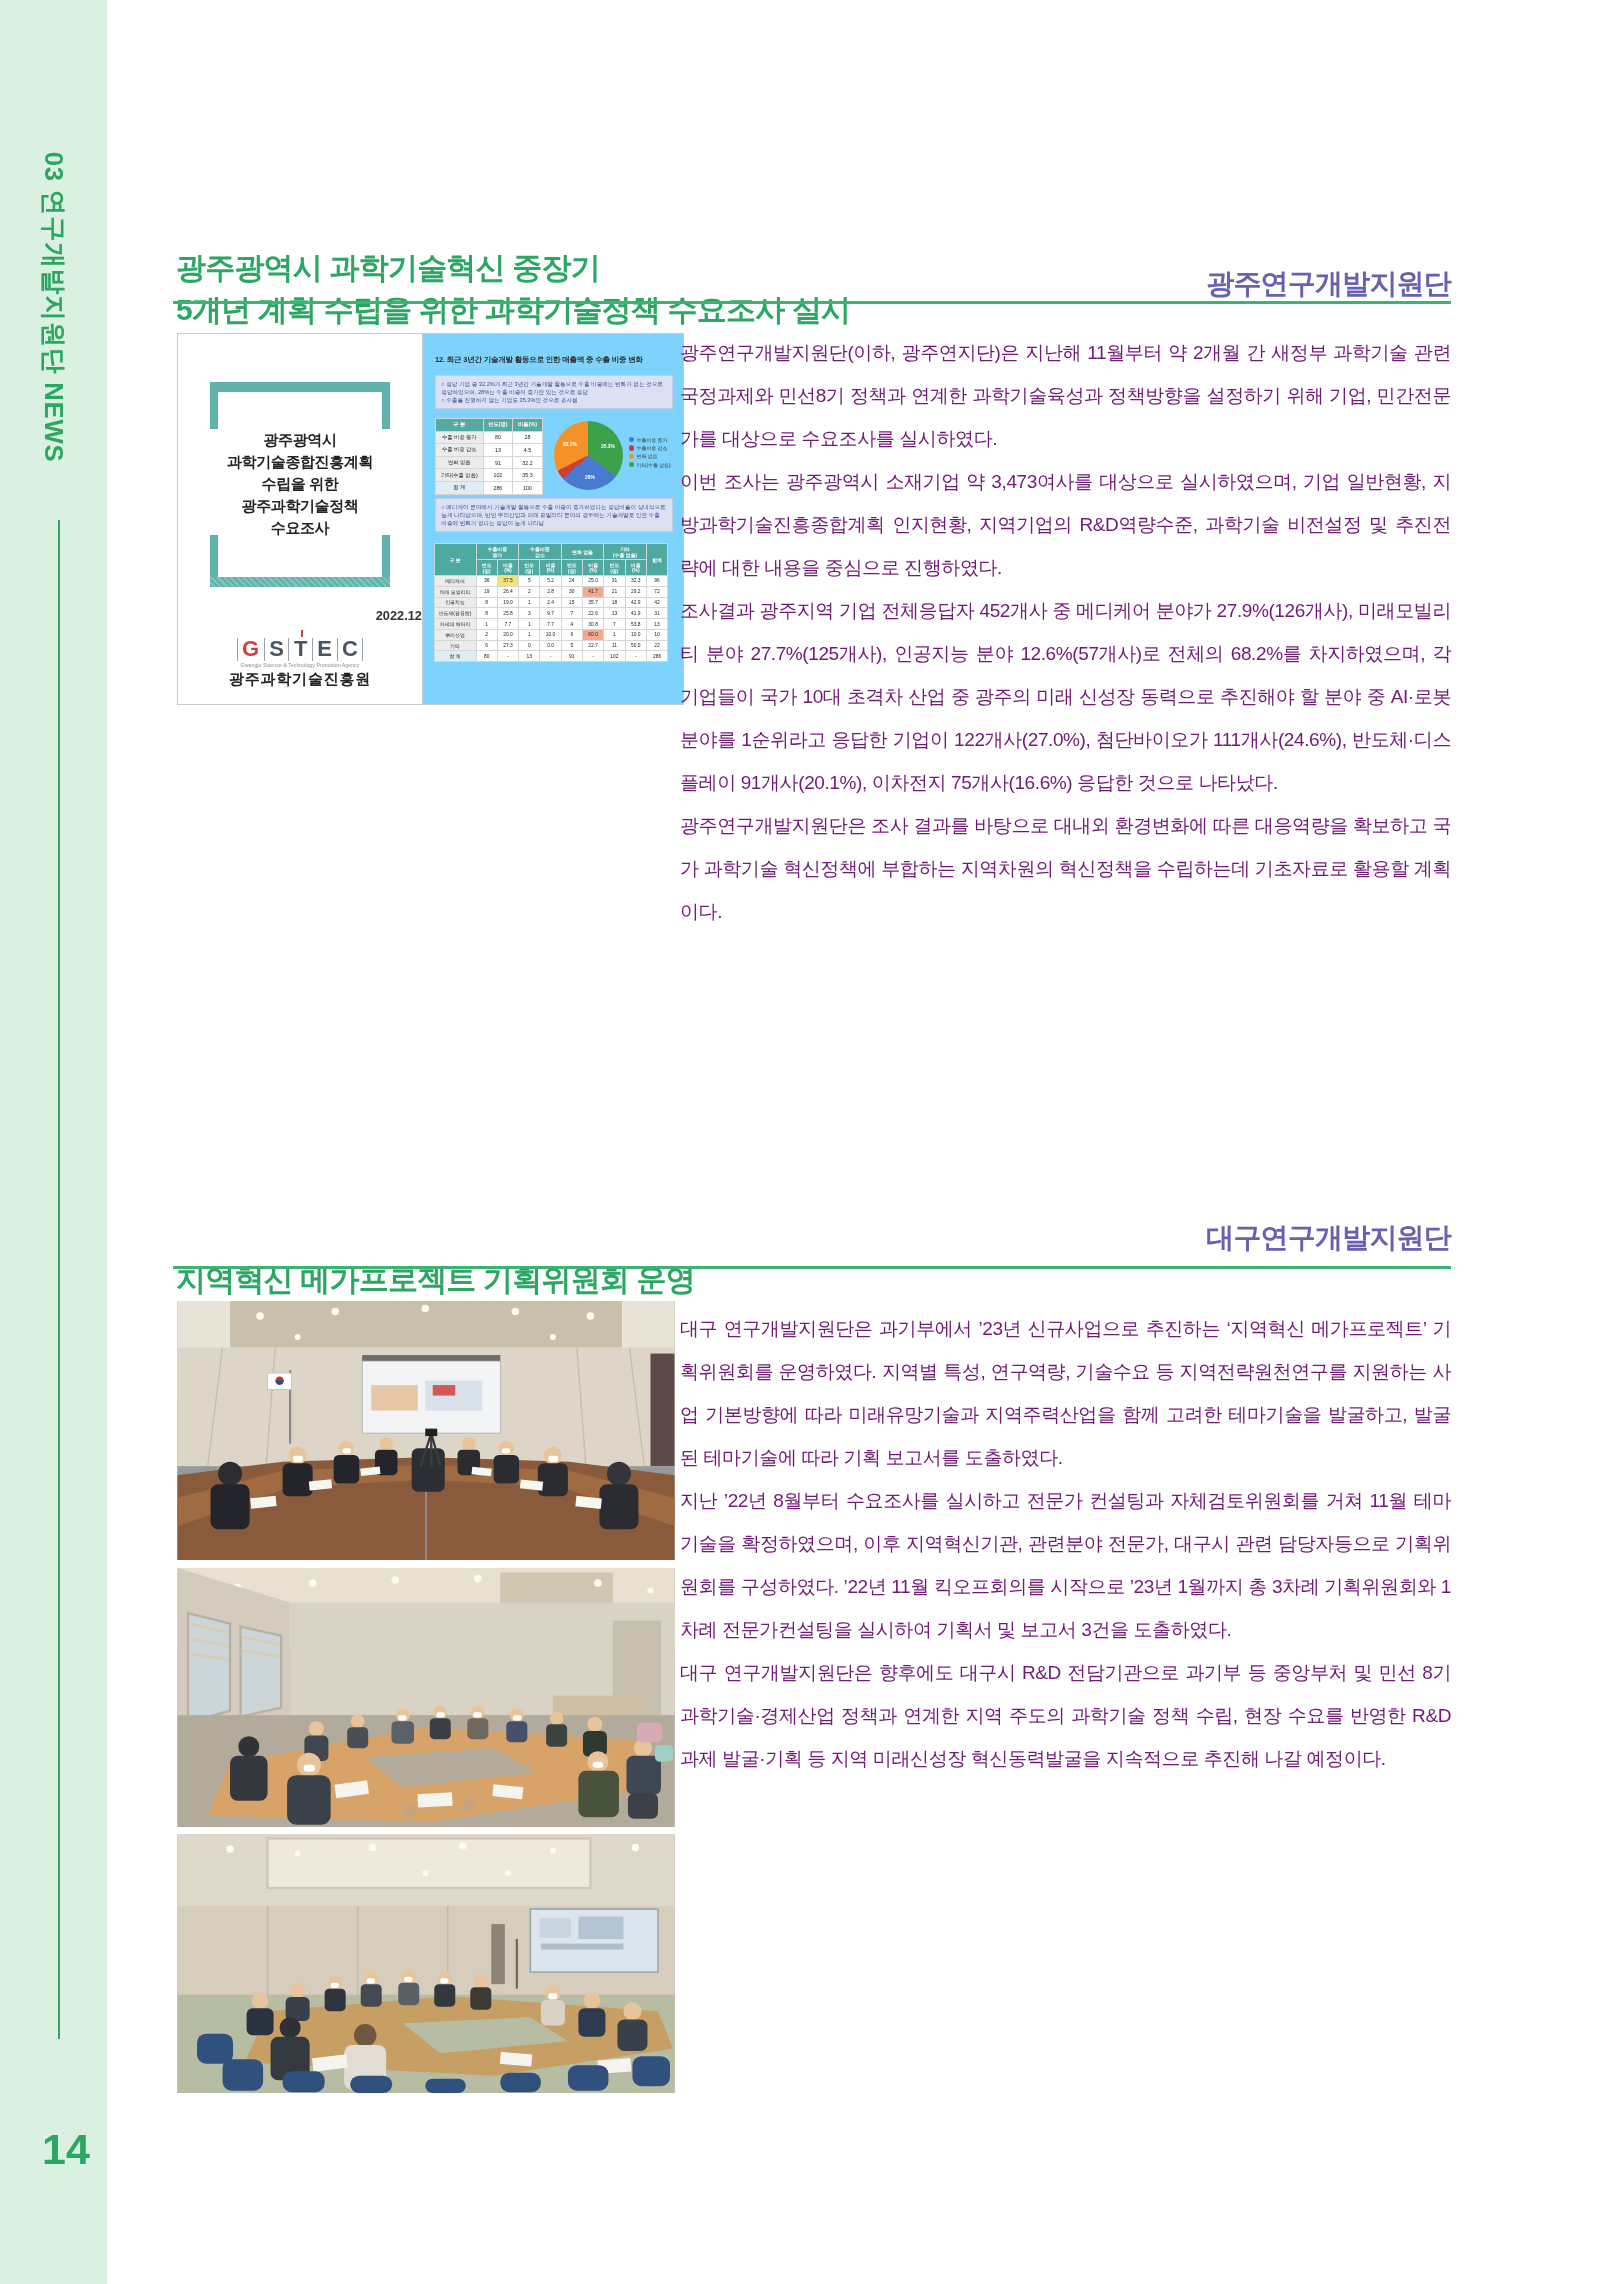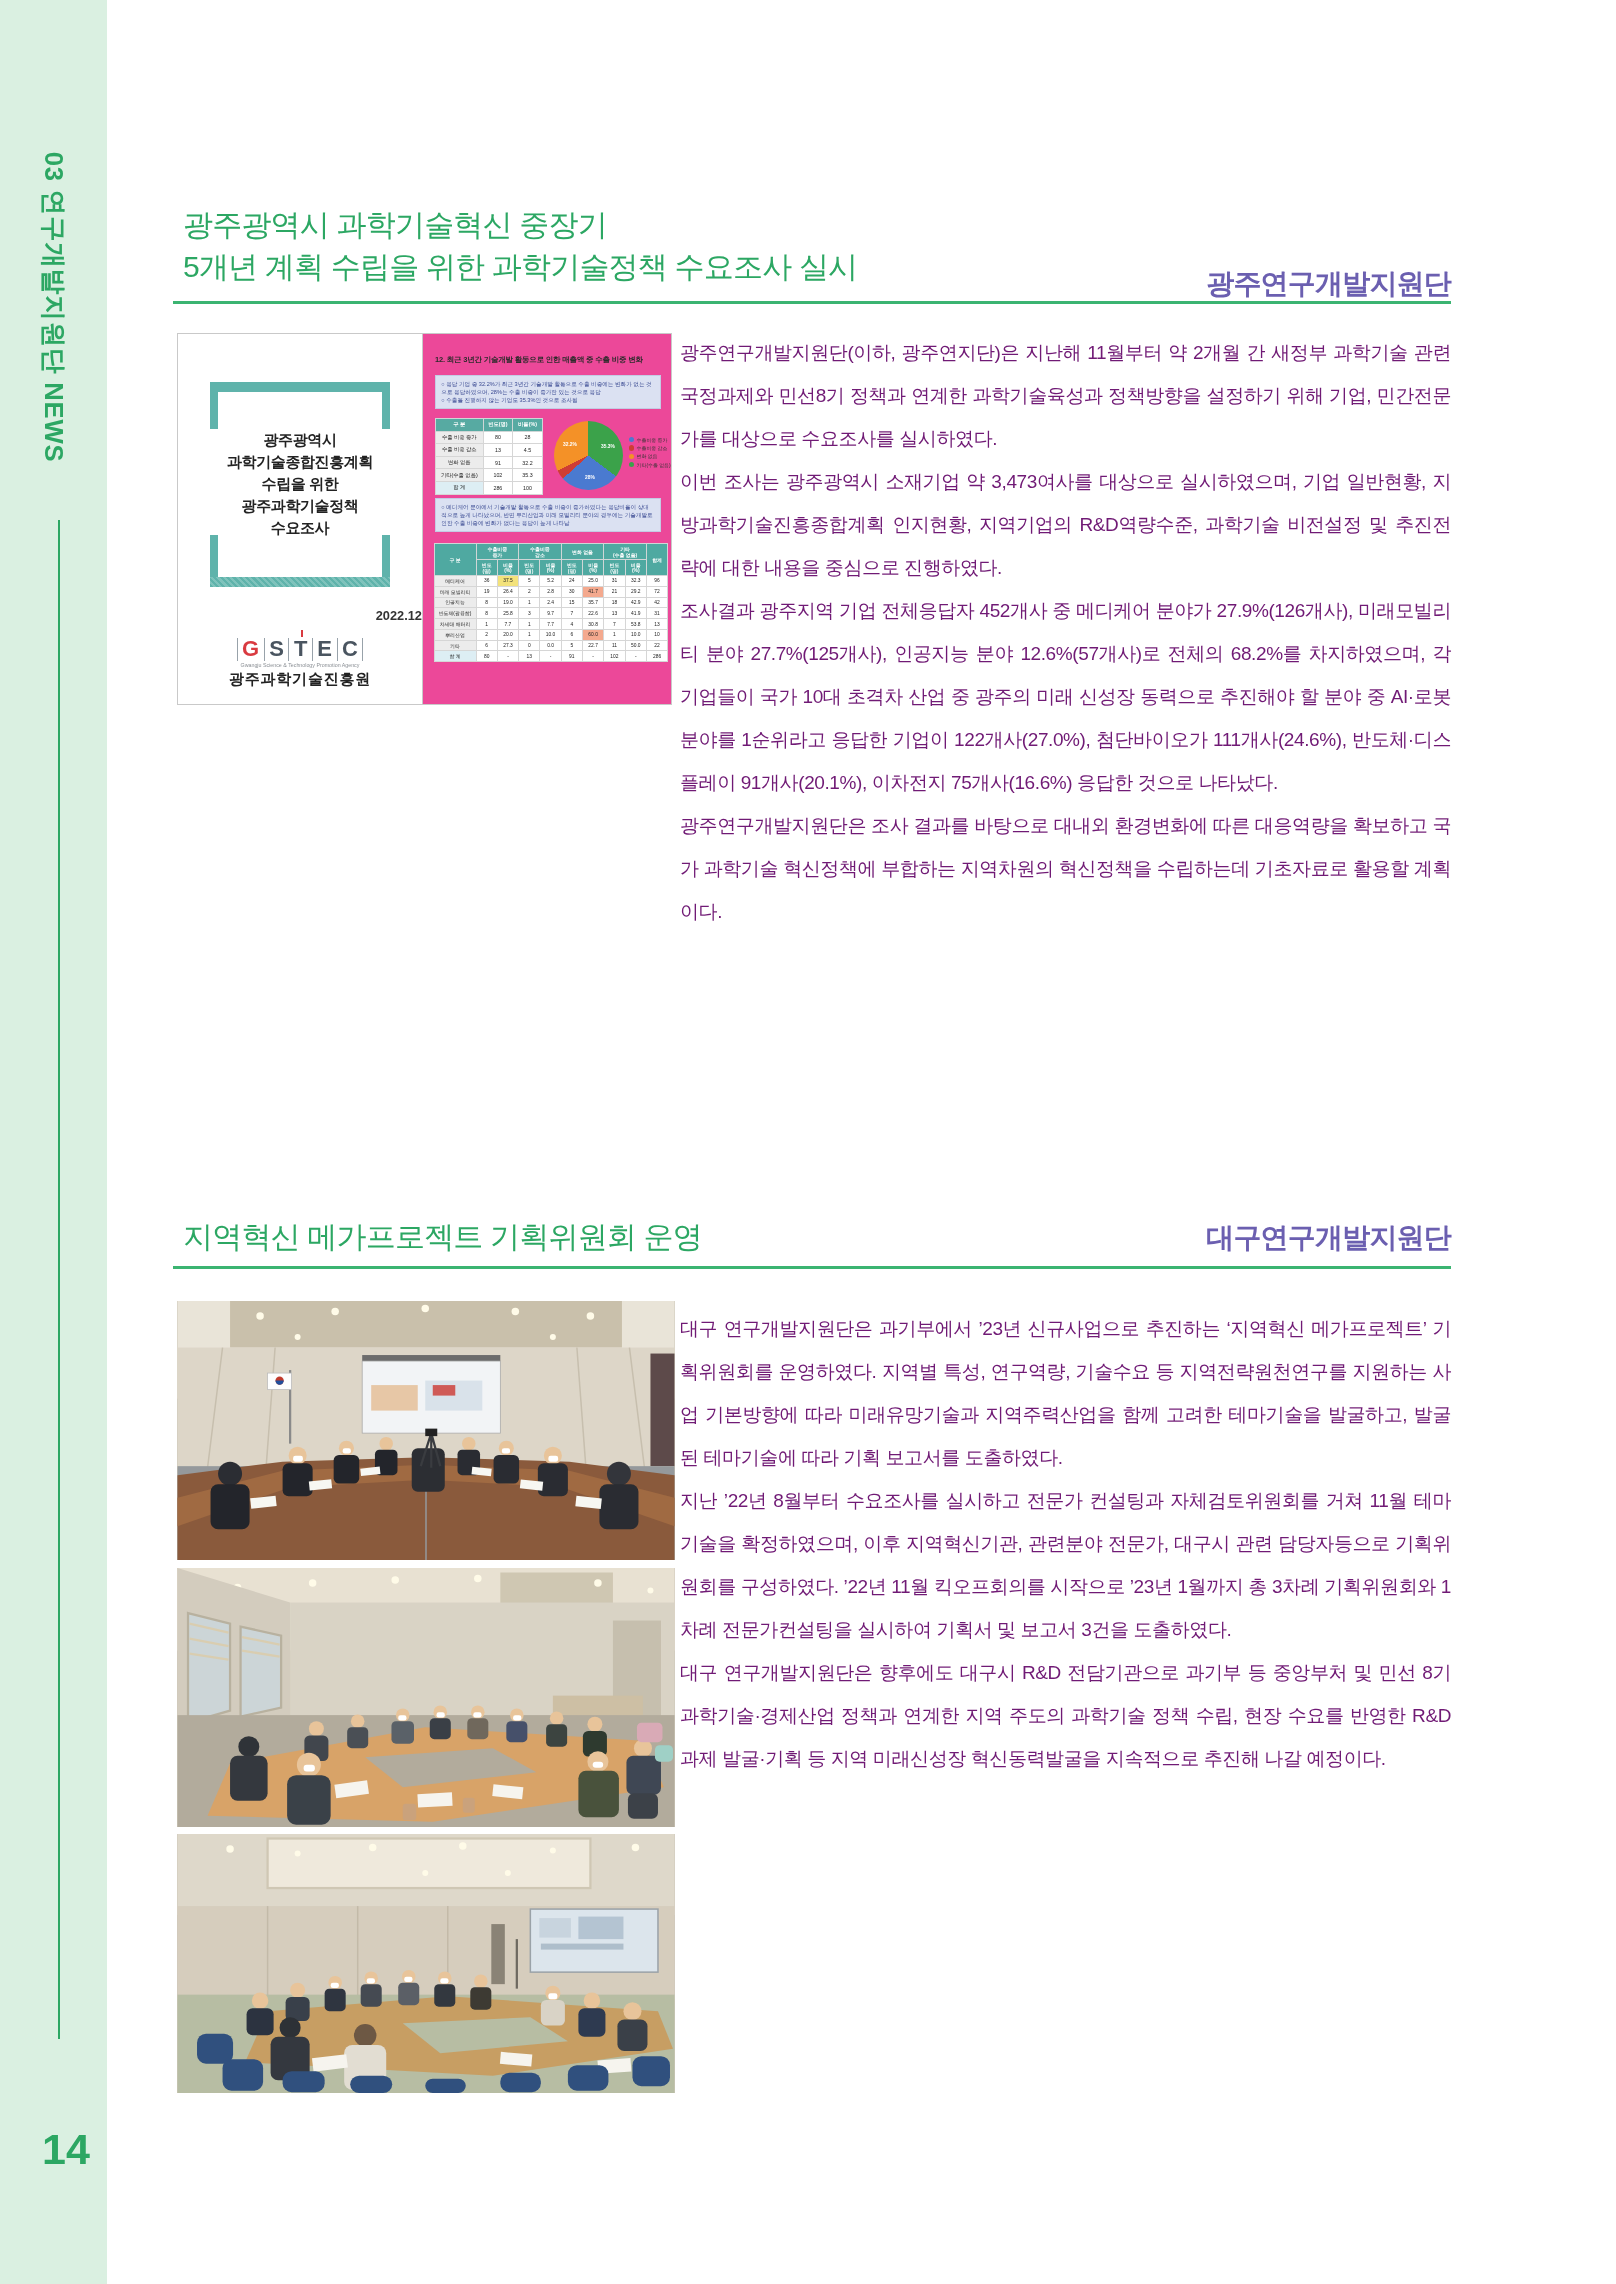--- a/index.html
+++ b/index.html
@@ -11,21 +11,21 @@
   
   .sidebar{position:absolute;left:0;top:0;width:107px;height:2284px;background:#daf0e1;}
   .side-label{
     position:absolute;left:53px;top:307px;transform:translate(-50%,-50%) rotate(90deg);
     white-space:nowrap;font-size:25.6px;font-weight:bold;color:#2ca763;letter-spacing:0.8px;
   }
   .side-line{position:absolute;left:58px;top:520px;width:2.3px;height:1519px;background:#2ca763;}
   .page-num{position:absolute;left:42px;top:2125px;font-size:43px;font-weight:bold;color:#2ca763;}
 
   
-  .art-title{position:absolute;left:183px;font-size:30px;line-height:42px;font-weight:400;color:#2ca763;letter-spacing:-0.8px;}
+  .art-title{position:absolute;left:176px;font-size:30px;line-height:42px;font-weight:700;color:#2ca763;letter-spacing:-0.8px;margin-top:43px;}
   .org-label{position:absolute;right:165px;font-size:28px;font-weight:800;color:#6b5fb0;letter-spacing:-0.8px;text-align:center;}
   .rule{position:absolute;left:173px;width:1278px;height:3px;background:#3bb471;}
 
   
   .copy{position:absolute;left:680px;width:771px;font-size:19px;line-height:43px;text-align:justify;color:#701a75;letter-spacing:-0.4px;}
   .copy p{margin:0;}
 
   
   .cover{position:absolute;left:177px;top:333px;width:244px;height:370px;background:#fff;border:0.8px solid #c9c9c9;}
   .bk{position:absolute;background:#5fb3ab;}
@@ -40,21 +40,21 @@
   .cover-date{position:absolute;left:0;right:0;top:274px;text-align:right;font-size:12.8px;color:#333;font-weight:bold;}
   .logo{position:absolute;left:0;right:0;top:304px;text-align:center;}
   .logo-letters{display:inline-block;font-size:22px;font-weight:800;color:#4a5560;line-height:22.6px;}
   .logo-letters span{display:inline-block;padding:0 4.5px;border-left:1.5px solid #98a2aa;position:relative;}
   .logo-letters span:last-child{border-right:1.5px solid #98a2aa;}
   .logo-letters span.red{color:#d93a40;}
   .logo-letters span .tick{position:absolute;top:-8.3px;left:50%;width:2.3px;height:6.8px;background:#d93a40;}
   .logo-cap-en{font-size:5.3px;color:#8a8f94;margin-top:1.5px;}
   .logo-cap-ko{font-size:15px;font-weight:bold;color:#222;margin-top:1.5px;letter-spacing:0.8px;}
 
-  .rpage{position:absolute;left:422px;top:333px;width:248px;height:370px;background:#ec4899;border:0.8px solid #c9c9c9;}
+  .rpage{position:absolute;left:422px;top:333px;width:248px;height:370px;background:#7dd3fc;border:0.8px solid #c9c9c9;padding-left:12px;}
   .rp-head{position:absolute;left:12px;right:7.5px;top:21px;font-size:7.5px;font-weight:bold;color:#2b2b2b;letter-spacing:-0.2px;}
   .rp-note{position:absolute;left:12px;right:10.5px;background:#dbe1f2;border:0.8px solid #c4cbe4;color:#3a4a92;font-size:5.6px;line-height:8.3px;padding:3.8px 5.3px;}
   .rp-note .it{display:block;}
   #note1{top:41px;} #note2{top:164px;}
   .rp-trow{position:absolute;left:12px;top:84px;right:4.5px;height:75px;}
   table.sum{border-collapse:collapse;font-size:5.3px;color:#222;}
   table.sum th{background:#57aaa2;color:#fff;border:0.8px solid #cfd6d6;padding:2.3px 3px;font-weight:bold;}
   table.sum td{border:0.8px solid #d6d6d6;background:#fff;text-align:center;padding:2.3px 2.3px;min-width:24px;}
   table.sum td.lbl{background:#ececec;min-width:42px;}
   table.sum tr.total td.lbl{background:#ddeef4;}

